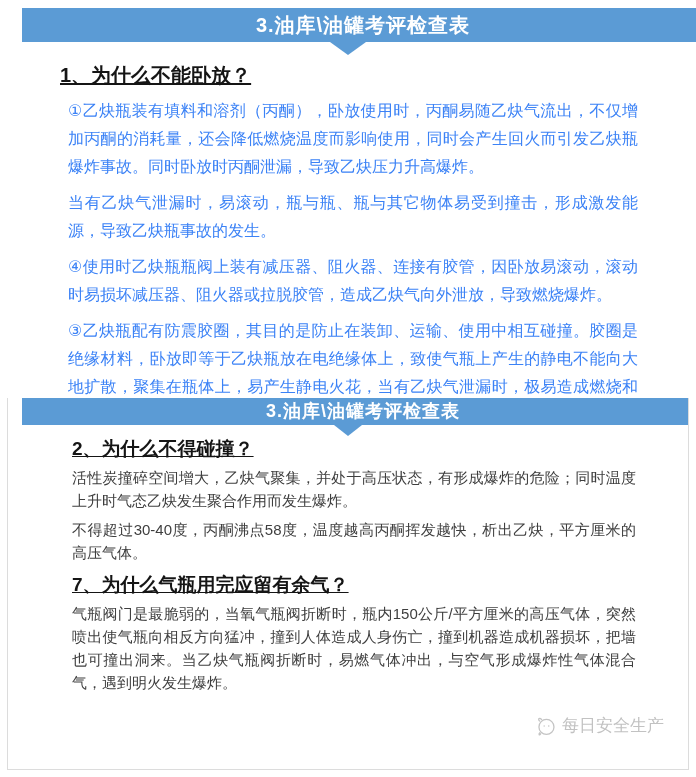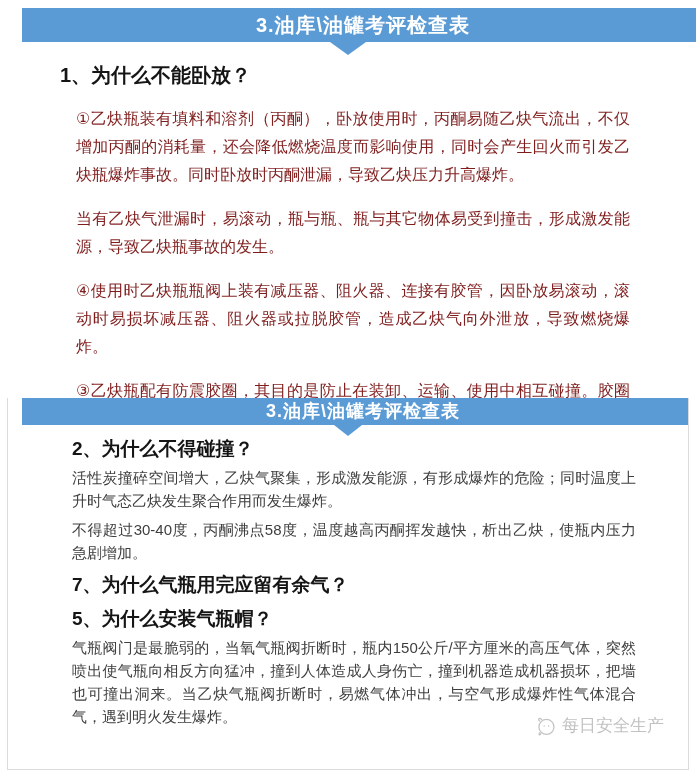--- a/index.html
+++ b/index.html
@@ -24,24 +24,25 @@
     border-left:18px solid transparent;border-right:18px solid transparent;
     border-top:13px solid #5b9bd5;
   }
   .tri1{top:42px;}
   .content1{
     position:absolute;left:60px;right:50px;top:55px;
   }
   .content1 h2{
     font-size:20px;color:#151515;font-weight:bold;
     margin:7px 0 5px 0;
+    text-decoration:underline;
   }
   .content1 p{
-    font-size:16px;line-height:28px;color:#7f1d1d;
-    margin:16px;text-align:justify;
+    font-size:16px;line-height:28px;color:#3b82f6;
+    margin:8px;text-align:justify;
   }
   
   .wm{
     display:flex;align-items:center;justify-content:flex-end;gap:5px;
     color:#c2c2c2;font-size:17px;
   }
   .wm1{margin-top:4px;padding-right:4px;}
   .wm2{
     position:absolute;right:24px;top:316px;
   }
@@ -60,20 +61,21 @@
     top:27px;
     border-left:14px solid transparent;border-right:14px solid transparent;
     border-top:11px solid #5b9bd5;
   }
   .content2{
     position:absolute;left:64px;right:52px;top:30px;
   }
   .content2 h3{
     font-size:19px;color:#151515;font-weight:bold;
     margin:8px 0 4px 0;
+    text-decoration:underline;
   }
   .content2 p{
     font-size:15px;line-height:23px;color:#3e3e3e;
     margin:0 0 6px 0;text-align:justify;
   }
 </style>
 </head>
 <body>
 
 <div class="bar bar1">
@@ -103,24 +105,23 @@
 </div>
 
 <div class="box2">
   <div class="bar bar2">
     <span>3.油库\油罐考评检查表</span>
   </div>
   <div class="tri tri2"></div>
 
   <div class="content2">
     <h3>2、为什么不得碰撞？</h3>
-    <p>活性炭撞碎空间增大，乙炔气聚集，形成激发能源，有形成爆炸的危险；同时温度上升时气态乙炔发生聚合作用而发生爆炸。</p>
-    <p>不得超过30-40度，丙酮沸点58度，温度越高丙酮挥发越快，析出乙炔，使瓶内压力急剧增加。</p>
+    <p>活性炭撞碎空间增大，乙炔气聚集，并处于高压状态，有形成爆炸的危险；同时温度上升时气态乙炔发生聚合作用而发生爆炸。</p>
+    <p>不得超过30-40度，丙酮沸点58度，温度越高丙酮挥发越快，析出乙炔，平方厘米的高压气体。</p>
     <h3>7、为什么气瓶用完应留有余气？</h3>
-    <h3>5、为什么安装气瓶帽？</h3>
     <p>气瓶阀门是最脆弱的，当氧气瓶阀折断时，瓶内150公斤/平方厘米的高压气体，突然喷出使气瓶向相反方向猛冲，撞到人体造成人身伤亡，撞到机器造成机器损坏，把墙也可撞出洞来。当乙炔气瓶阀折断时，易燃气体冲出，与空气形成爆炸性气体混合气，遇到明火发生爆炸。</p>
   </div>
 
   <div class="wm wm2">
     <span>
       <svg width="22" height="22" viewBox="0 0 24 24" fill="none" stroke="#c4c4c4" stroke-width="1.4">
         <circle cx="12.5" cy="13" r="8.2"></circle>
         <path d="M5.5 7 C4 5.5 3.5 4.5 4.5 3.8 C5.5 3.2 6.8 4.2 7.5 5.5"></path>
         <circle cx="10" cy="12" r="0.8" fill="#c4c4c4" stroke="none"></circle>
         <circle cx="15" cy="12" r="0.8" fill="#c4c4c4" stroke="none"></circle>

